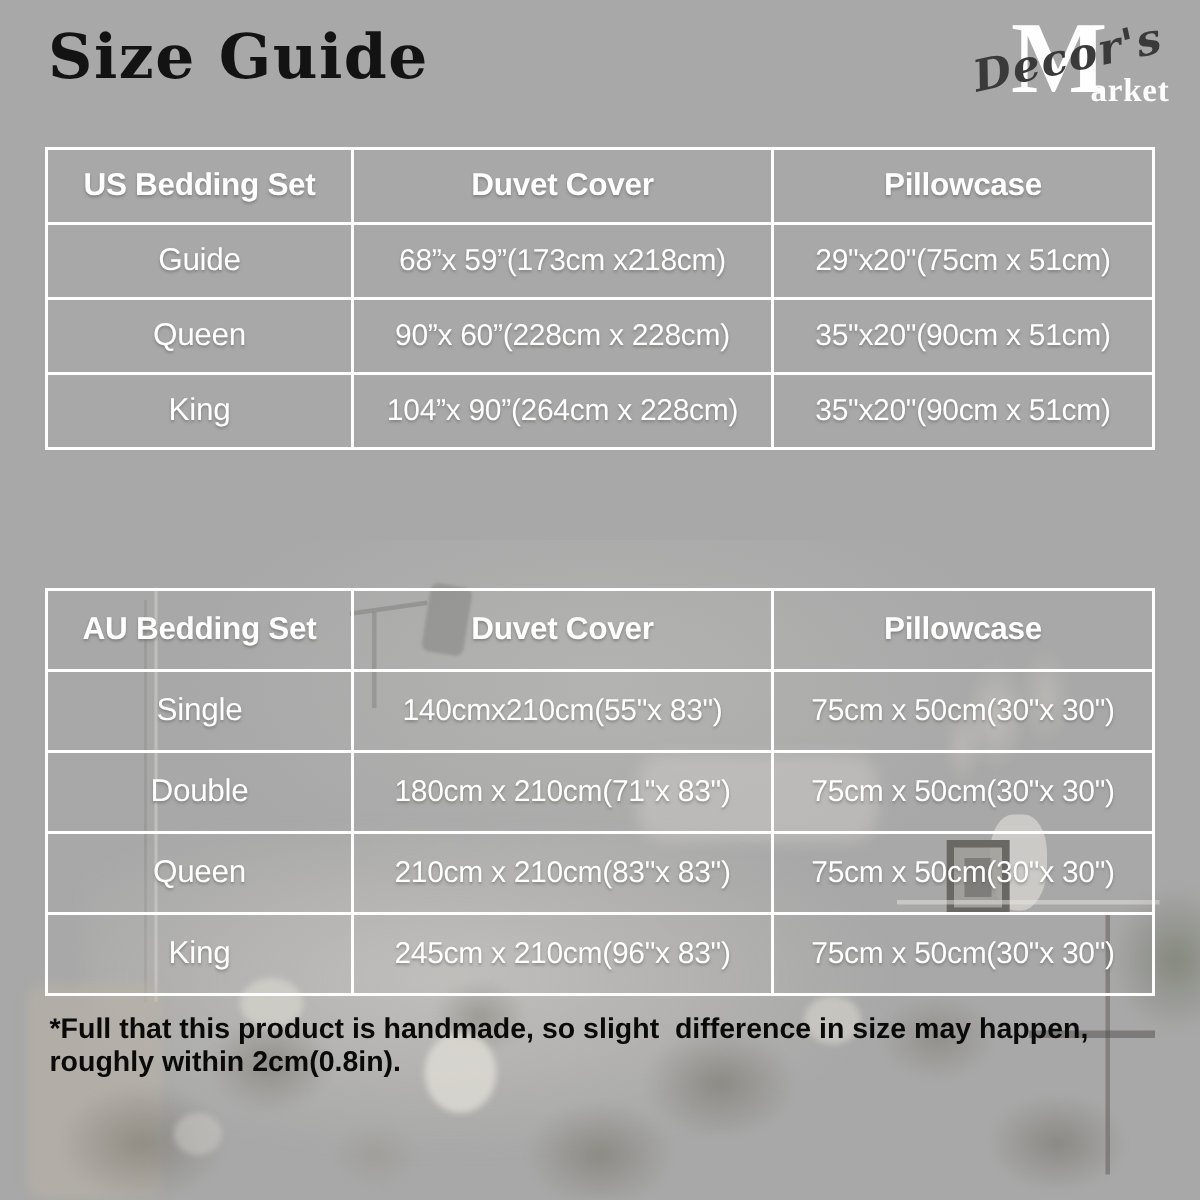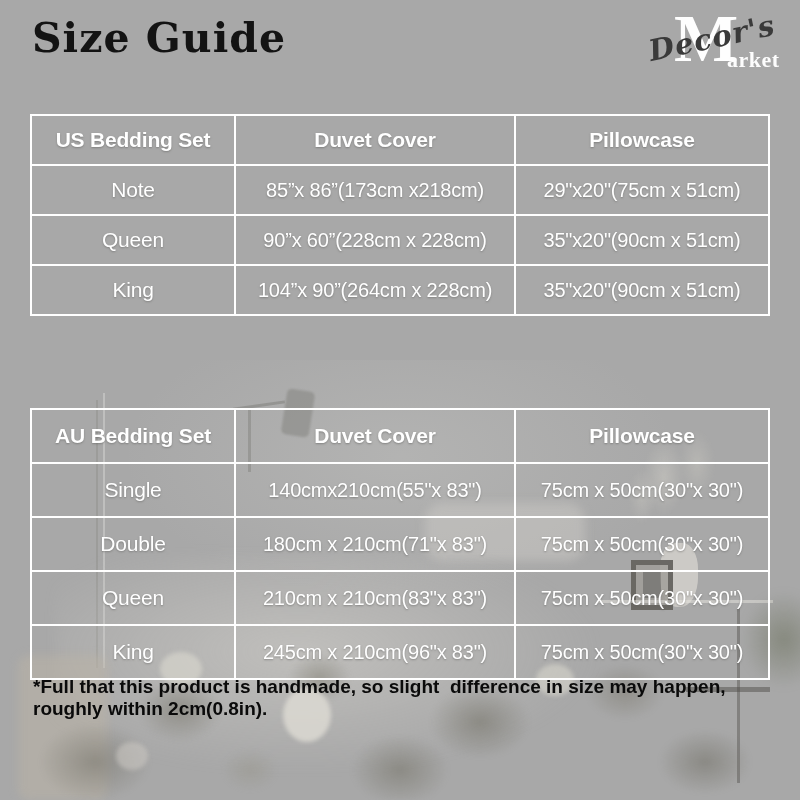--- a/index.html
+++ b/index.html
@@ -64,21 +64,21 @@
   
   .title{position:absolute;left:32px;top:18px;margin:0;
     font:700 41px/1 "DejaVu Serif",serif;letter-spacing:1px;color:#131313;}
   .logo{position:absolute;left:650px;top:4px;width:145px;height:85px;}
   .logo span{position:absolute;}
   .logo-m{left:24px;top:0;font:700 68px/1 "Liberation Serif",serif;color:#fefefe;}
   .logo-script{left:-2px;top:20px;font:italic 700 29px/1 "DejaVu Serif",serif;
     color:#3a3a3a;transform:rotate(-12deg);letter-spacing:1px;}
   .logo-suffix{left:77px;top:45px;font:700 22px/1 "Liberation Serif",serif;
     color:#fdfdfd;letter-spacing:.5px;}
-  table{position:absolute;left:30px;width:738px;border-collapse:collapse;table-layout:fixed;margin-top:16px;}
+  table{position:absolute;left:30px;width:738px;border-collapse:collapse;table-layout:fixed;}
   #us-table{top:98px;}
   #au-table{top:392px;border-radius:11px;}
   th,td{border:2px solid #ffffff;text-align:center;vertical-align:middle;
     color:#ffffff;letter-spacing:-0.2px;
     text-shadow:0 1px 2px rgba(95,95,92,.55);overflow:hidden;white-space:nowrap;}
   th{font-weight:700;font-size:21px;}
   td{font-size:20px;font-weight:400;}
   td.size-col{font-size:21px;}
   #us-table th,#us-table td{height:46px;}
   #au-table th,#au-table td{height:50px;}
@@ -131,22 +131,22 @@
         <col class="c2">
         <col class="c3">
       </colgroup>
     <tbody>
         <tr>
       <th>US Bedding Set</th>
       <th>Duvet Cover</th>
       <th>Pillowcase</th>
     </tr>
     <tr>
-      <td class="size-col">Note</td>
-      <td>85”x 86”(173cm x218cm)</td>
+      <td class="size-col">Guide</td>
+      <td>68”x 59”(173cm x218cm)</td>
       <td>29"x20"(75cm x 51cm)</td>
     </tr>
     <tr>
       <td class="size-col">Queen</td>
       <td>90”x 60”(228cm x 228cm)</td>
       <td>35"x20"(90cm x 51cm)</td>
     </tr>
     <tr>
       <td class="size-col">King</td>
       <td>104”x 90”(264cm x 228cm)</td>

